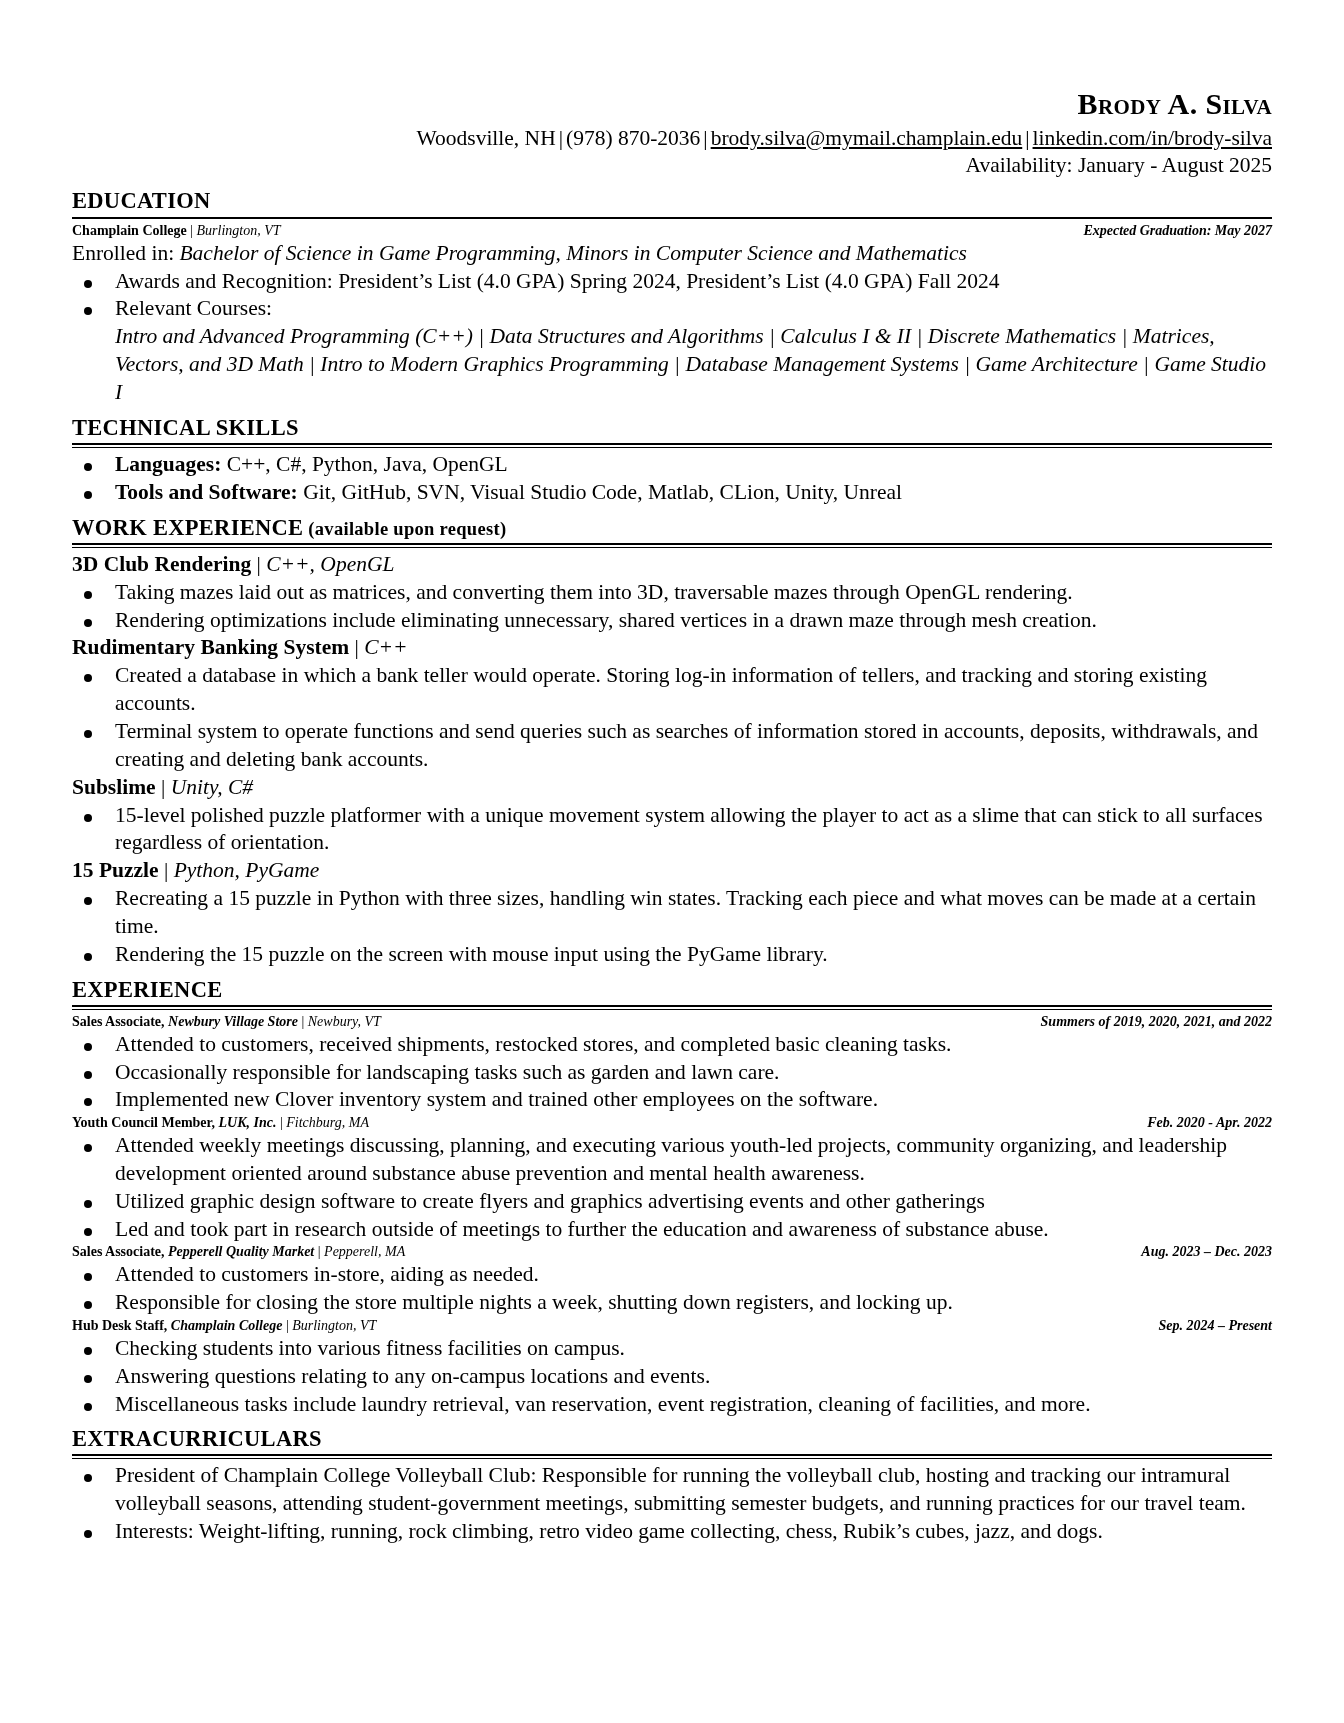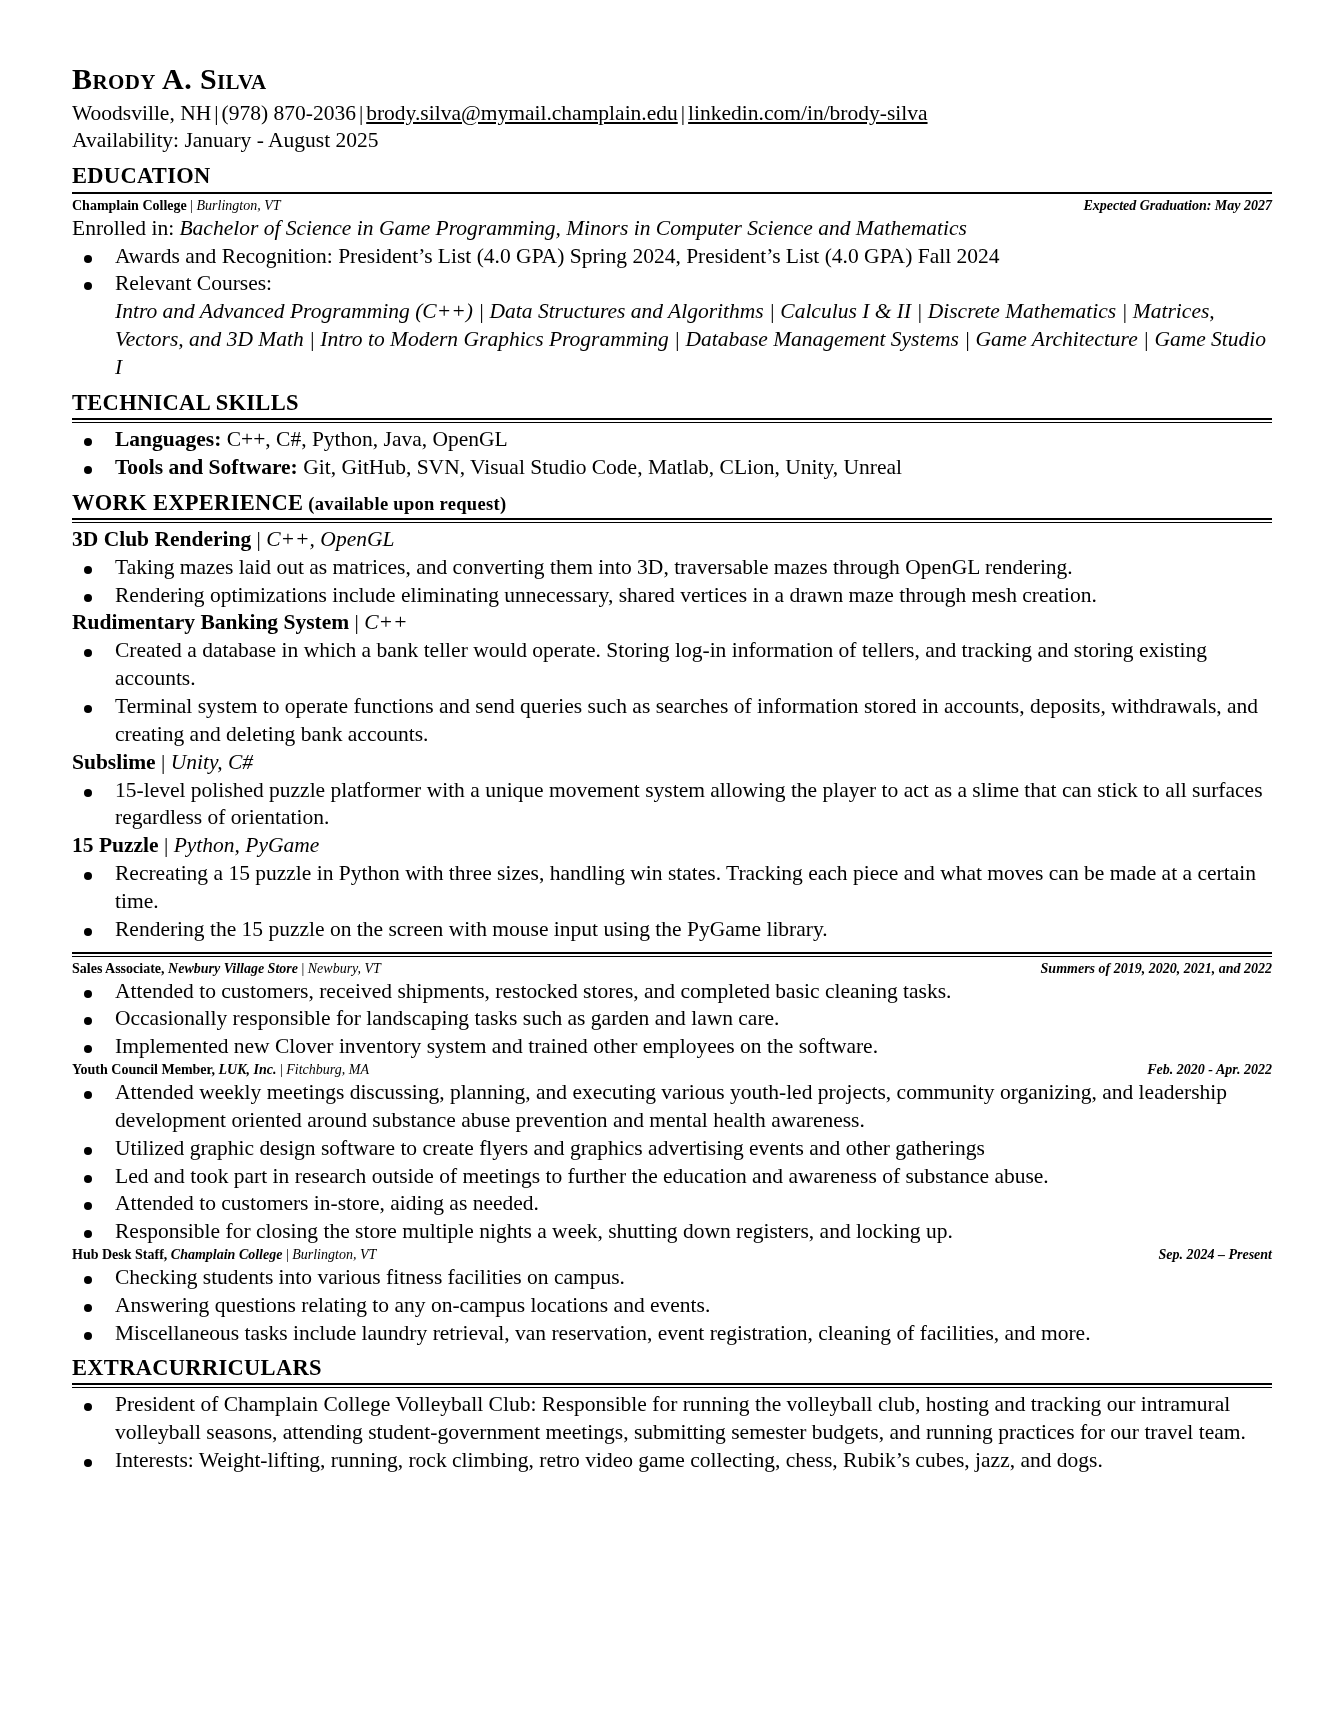--- a/index.html
+++ b/index.html
@@ -16,21 +16,21 @@
   }
   .page {
     box-sizing: border-box;
     width: 1344px;
     min-height: 1723px;
     padding: 62px 72px 40px 72px;
     background: #ffffff;
   }
 
   
-  .doc-header { text-align: left; }
+  .doc-header { text-align: right; margin-top: 25px; }
   .name {
     font-size: 30px;
     font-weight: bold;
     letter-spacing: 0.4px;
     line-height: 1.12;
     margin: 0 0 4px 0;
     font-variant: small-caps;
     text-transform: capitalize;
   }
   .contact-line {
@@ -193,20 +193,21 @@
     <div>
       <div class="plain-line"><span class="b">15 Puzzle</span><span> | </span><span class="i">Python, PyGame</span></div>
       <ul class="bullets">
         <li>Recreating a 15 puzzle in Python with three sizes, handling win states. Tracking each piece and what moves can be made at a certain time.</li>
         <li>Rendering the 15 puzzle on the screen with mouse input using the PyGame library.</li>
       </ul>
     </div>
   </div>
 
   <div class="section">
+    <div class="section-heading">EXPERIENCE</div>
     <hr class="rule double">
 
     <div>
       <div class="row">
         <div class="left"><span class="b">Sales Associate, </span><span class="bi">Newbury Village Store</span><span> | </span><span class="i">Newbury, VT</span></div>
         <div class="right">Summers of 2019, 2020, 2021, and 2022</div>
       </div>
       <ul class="bullets">
         <li>Attended to customers, received shipments, restocked stores, and completed basic cleaning tasks.</li>
         <li>Occasionally responsible for landscaping tasks such as garden and lawn care.</li>
@@ -220,20 +221,24 @@
         <div class="right">Feb. 2020 - Apr. 2022</div>
       </div>
       <ul class="bullets">
         <li>Attended weekly meetings discussing, planning, and executing various youth-led projects, community organizing, and leadership development oriented around substance abuse prevention and mental health awareness.</li>
         <li>Utilized graphic design software to create flyers and graphics advertising events and other gatherings</li>
         <li>Led and took part in research outside of meetings to further the education and awareness of substance abuse.</li>
       </ul>
     </div>
 
     <div>
+      <div class="row">
+        <div class="left"><span class="b">Sales Associate, </span><span class="bi">Pepperell Quality Market</span><span> | </span><span class="i">Pepperell, MA</span></div>
+        <div class="right">Aug. 2023 – Dec. 2023</div>
+      </div>
       <ul class="bullets">
         <li>Attended to customers in-store, aiding as needed.</li>
         <li>Responsible for closing the store multiple nights a week, shutting down registers, and locking up.</li>
       </ul>
     </div>
 
     <div>
       <div class="row">
         <div class="left"><span class="b">Hub Desk Staff, </span><span class="bi">Champlain College</span><span> | </span><span class="i">Burlington, VT</span></div>
         <div class="right">Sep. 2024 – Present</div>

